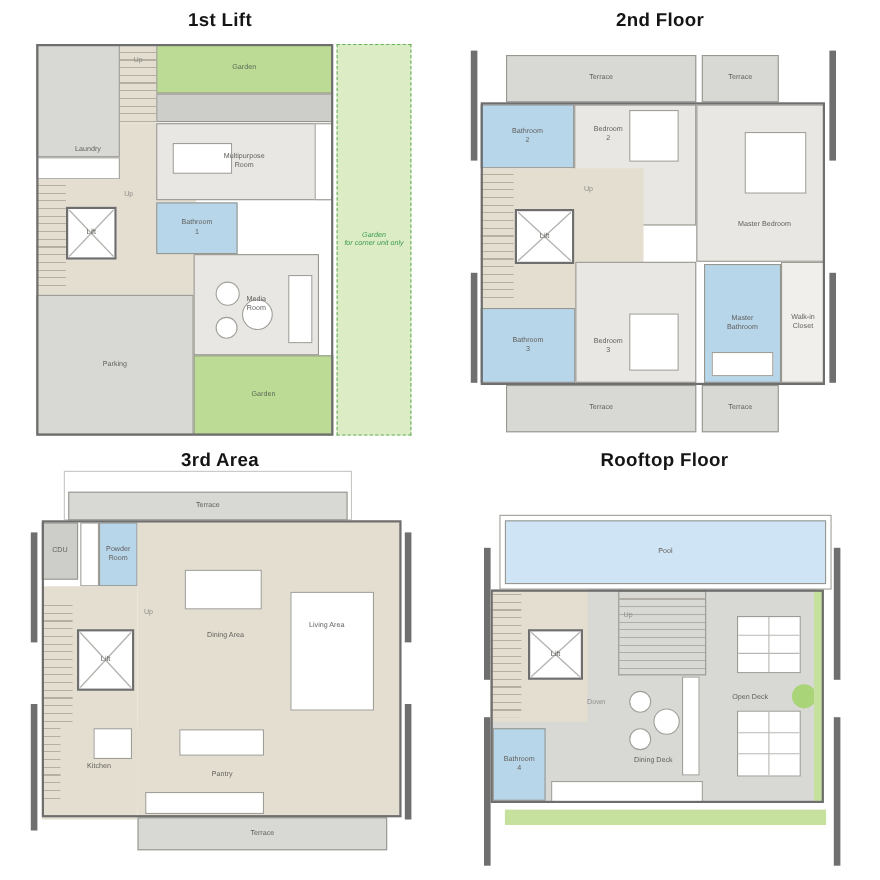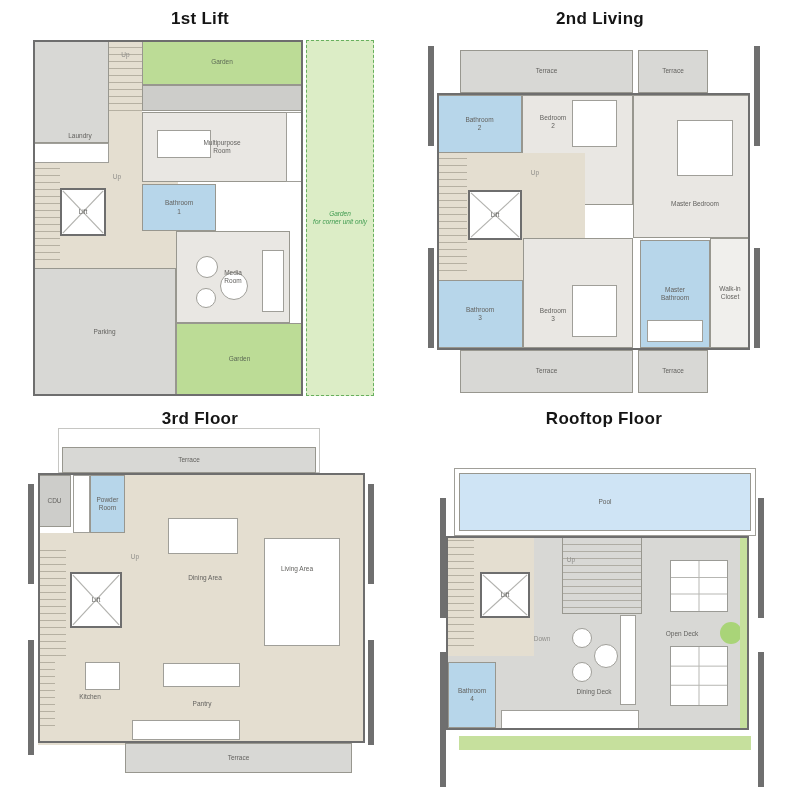--- a/index.html
+++ b/index.html
@@ -98,21 +98,21 @@
       <div class="room green" style="left: 176px; top: 323px; width: 127px; height: 73px;">
         <span class="lbl" style="color: rgb(92, 106, 85);">Garden</span>
       </div>
       <div class="room lightgreen dashed" style="left: 306px; top: 40px; width: 68px; height: 356px; font-size: 6px;">
         <span class="lbl" style="color: rgb(63, 155, 80); font-style: italic;">Garden
 for corner unit only</span>
       </div>
       <div class="room outline" style="left: 33px; top: 40px; width: 270px; height: 356px;"></div>
     </div>
   <div class="quad" style="left:400px;top:0">
-    <div class="floor-title">2nd Living</div>
+    <div class="floor-title">2nd Floor</div>
   <div class="room wall" style="left: 28px; top: 46px; width: 6px; height: 100px;"></div>
       <div class="room wall" style="left: 28px; top: 248px; width: 6px; height: 100px;"></div>
       <div class="room wall" style="left: 354px; top: 46px; width: 6px; height: 100px;"></div>
       <div class="room wall" style="left: 354px; top: 248px; width: 6px; height: 100px;"></div>
       <div class="room gray" style="left: 60px; top: 50px; width: 173px; height: 43px;">
         <span class="lbl">Terrace</span>
       </div>
       <div class="room gray" style="left: 238px; top: 50px; width: 70px; height: 43px;">
         <span class="lbl">Terrace</span>
       </div>
@@ -164,21 +164,21 @@
       </div>
       <div class="room gray" style="left: 60px; top: 350px; width: 173px; height: 43px;">
         <span class="lbl">Terrace</span>
       </div>
       <div class="room gray" style="left: 238px; top: 350px; width: 70px; height: 43px;">
         <span class="lbl">Terrace</span>
       </div>
       <div class="room outline" style="left: 37px; top: 93px; width: 313px; height: 257px;"></div>
     </div>
   <div class="quad" style="left:0;top:400px">
-    <div class="floor-title">3rd Floor</div>
+    <div class="floor-title">3rd Area</div>
   <div class="room wall" style="left: 28px; top: 84px; width: 6px; height: 100px;"></div>
       <div class="room wall" style="left: 28px; top: 240px; width: 6px; height: 115px;"></div>
       <div class="room wall" style="left: 368px; top: 84px; width: 6px; height: 100px;"></div>
       <div class="room wall" style="left: 368px; top: 240px; width: 6px; height: 105px;"></div>
       <div class="room outline-thin" style="left: 58px; top: 28px; width: 262px; height: 45px;"></div>
       <div class="room gray" style="left: 62px; top: 47px; width: 254px; height: 26px;">
         <span class="lbl">Terrace</span>
       </div>
       <div class="room gray2" style="left: 38px; top: 75px; width: 33px; height: 52px; font-size: 6px;">
         <span class="lbl">CDU</span>

